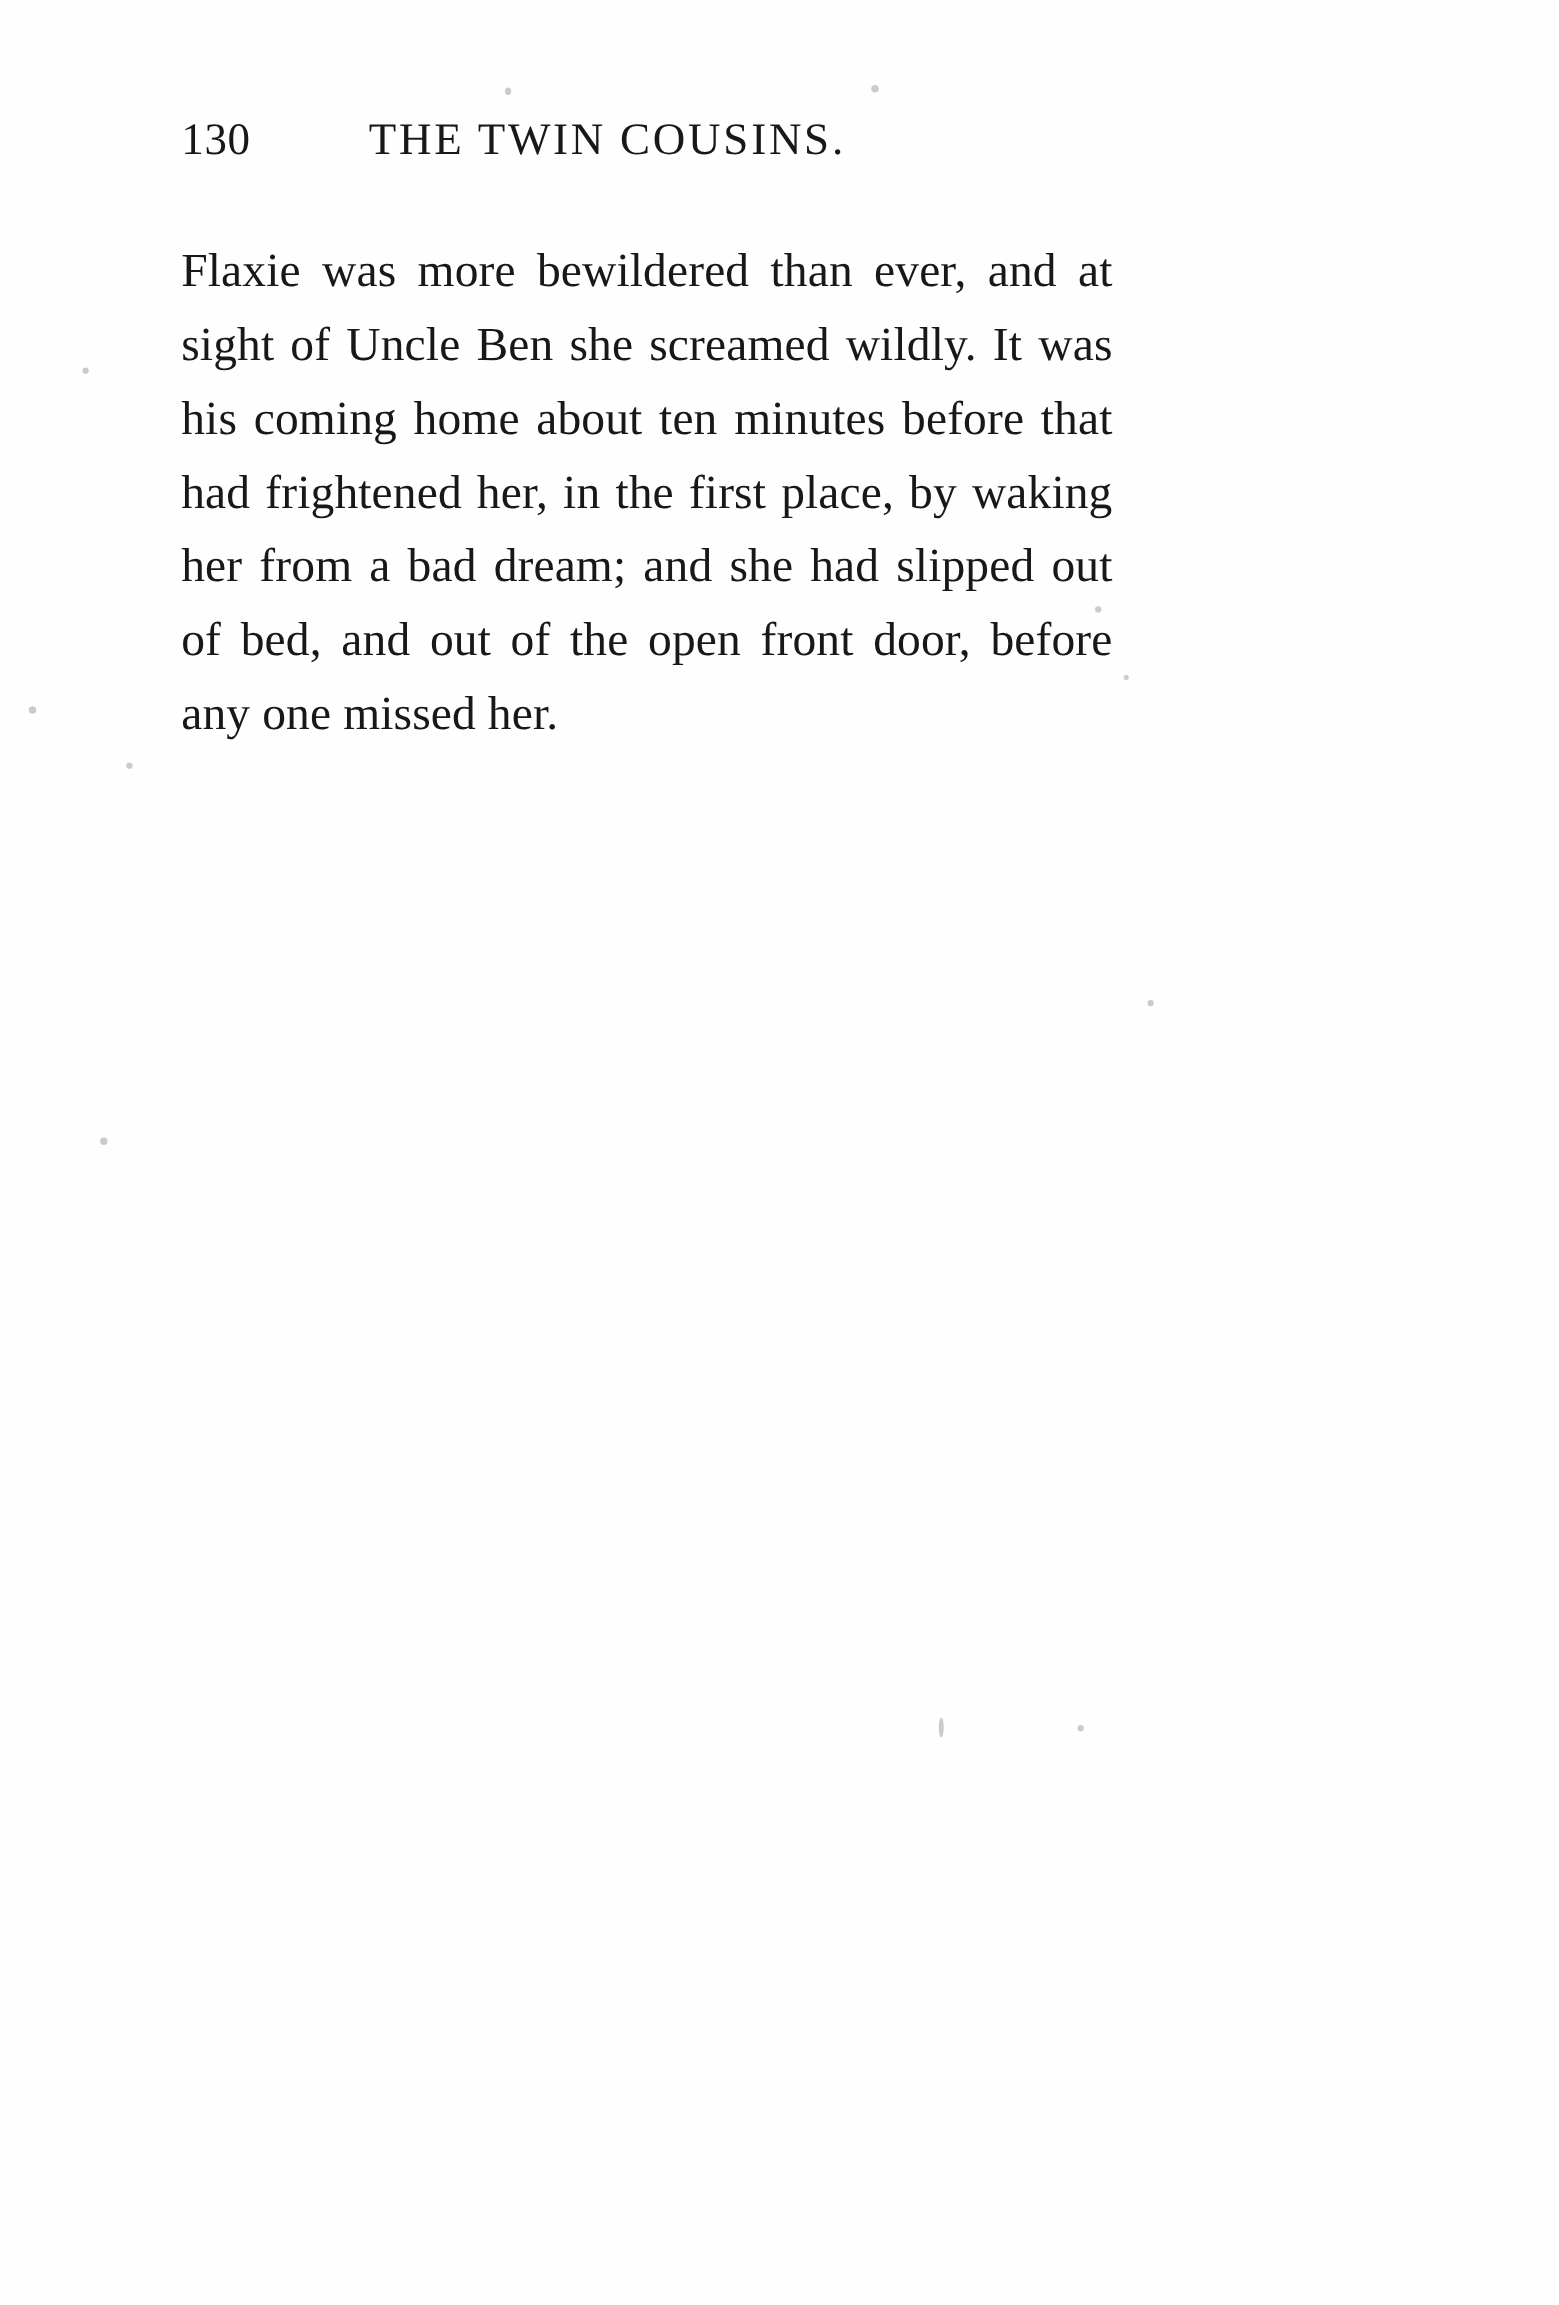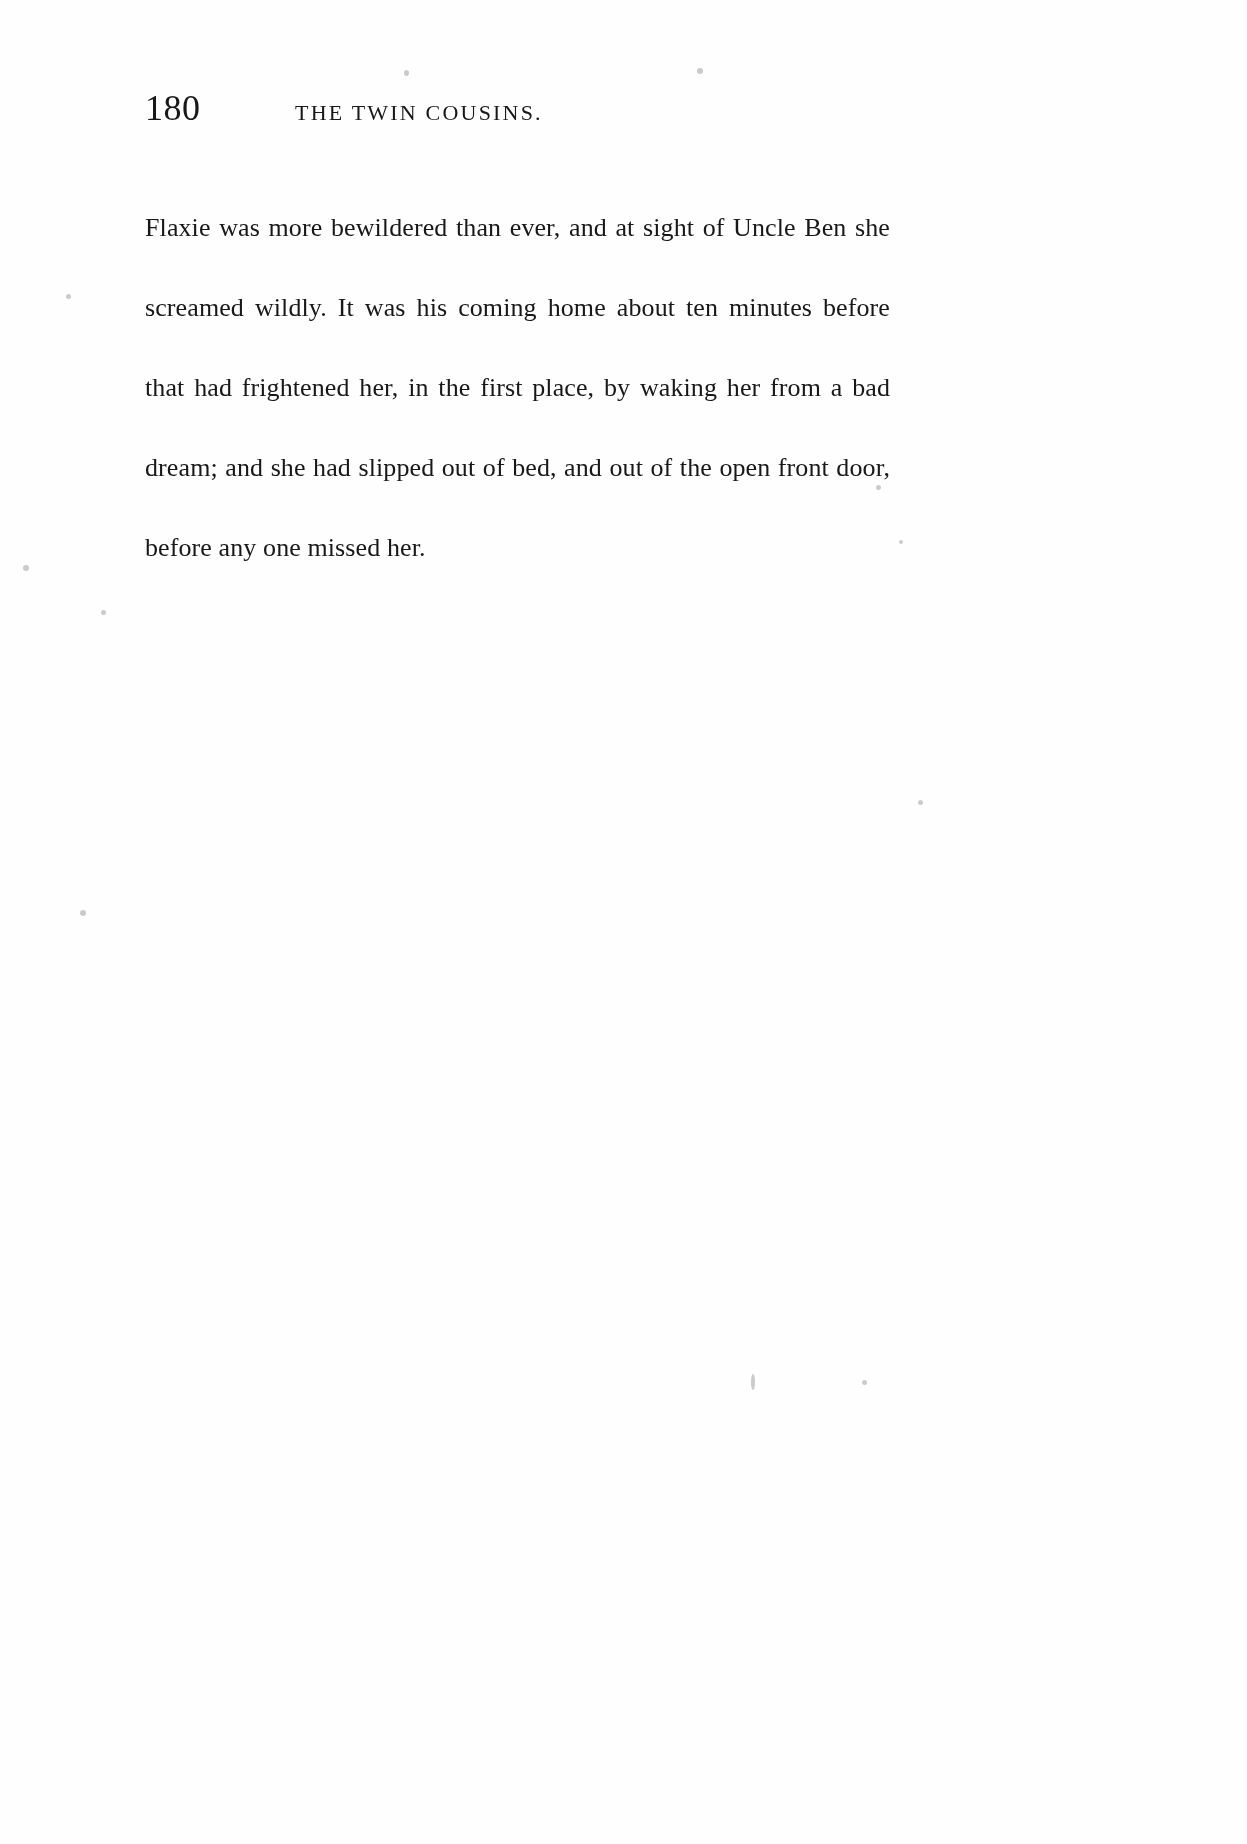--- a/index.html
+++ b/index.html
@@ -27,31 +27,31 @@
     align-items: baseline;
     height: 60px;
   }
   .folio {
     font-size: 36px;
     letter-spacing: 0.5px;
     line-height: 1;
     width: 150px;
   }
   .running-head {
-    font-size: 22px;
+    font-size: 36px;
     letter-spacing: 2.2px;
     font-variant: small-caps;
     text-transform: uppercase;
     white-space: nowrap;
     text-align: center;
   }
   .body-text {
     margin-top: 38px;
-    font-size: 26px;
-    line-height: 80px;
+    font-size: 38px;
+    line-height: 59px;
     text-align: justify;
     text-justify: inter-word;
     letter-spacing: 0.1px;
     font-family: Liberation Serif, serif;
   }
   .body-text p {
     margin: 0;
   }
   .body-text p.indent {
     text-indent: 42px;
@@ -80,21 +80,21 @@
   <div class="speck" style="left:80px; top:910px; width:6px; height:6px;"></div>
   <div class="speck" style="left:918px; top:800px; width:5px; height:5px;"></div>
   <div class="speck" style="left:876px; top:485px; width:5px; height:5px;"></div>
   <div class="speck" style="left:899px; top:540px; width:4px; height:4px;"></div>
   <div class="speck" style="left:862px; top:1380px; width:5px; height:5px;"></div>
   <div class="speck" style="left:751px; top:1374px; width:4px; height:16px;"></div>
 
   <div class="page-inner">
 
     <div class="header-row">
-      <div class="folio">180</div>
+      <div class="folio">130</div>
       <div class="running-head">THE TWIN COUSINS.</div>
     </div>
 
     <div class="body-text">
       <p>Flaxie was more bewildered than ever, and at sight of Uncle Ben she screamed wildly. It was his coming home about ten minutes before that had frightened her, in the first place, by waking her from a bad dream; and she had slipped out of bed, and out of the open front door, before any one missed her.</p>
     </div>
 
   </div>
 </div>
 

